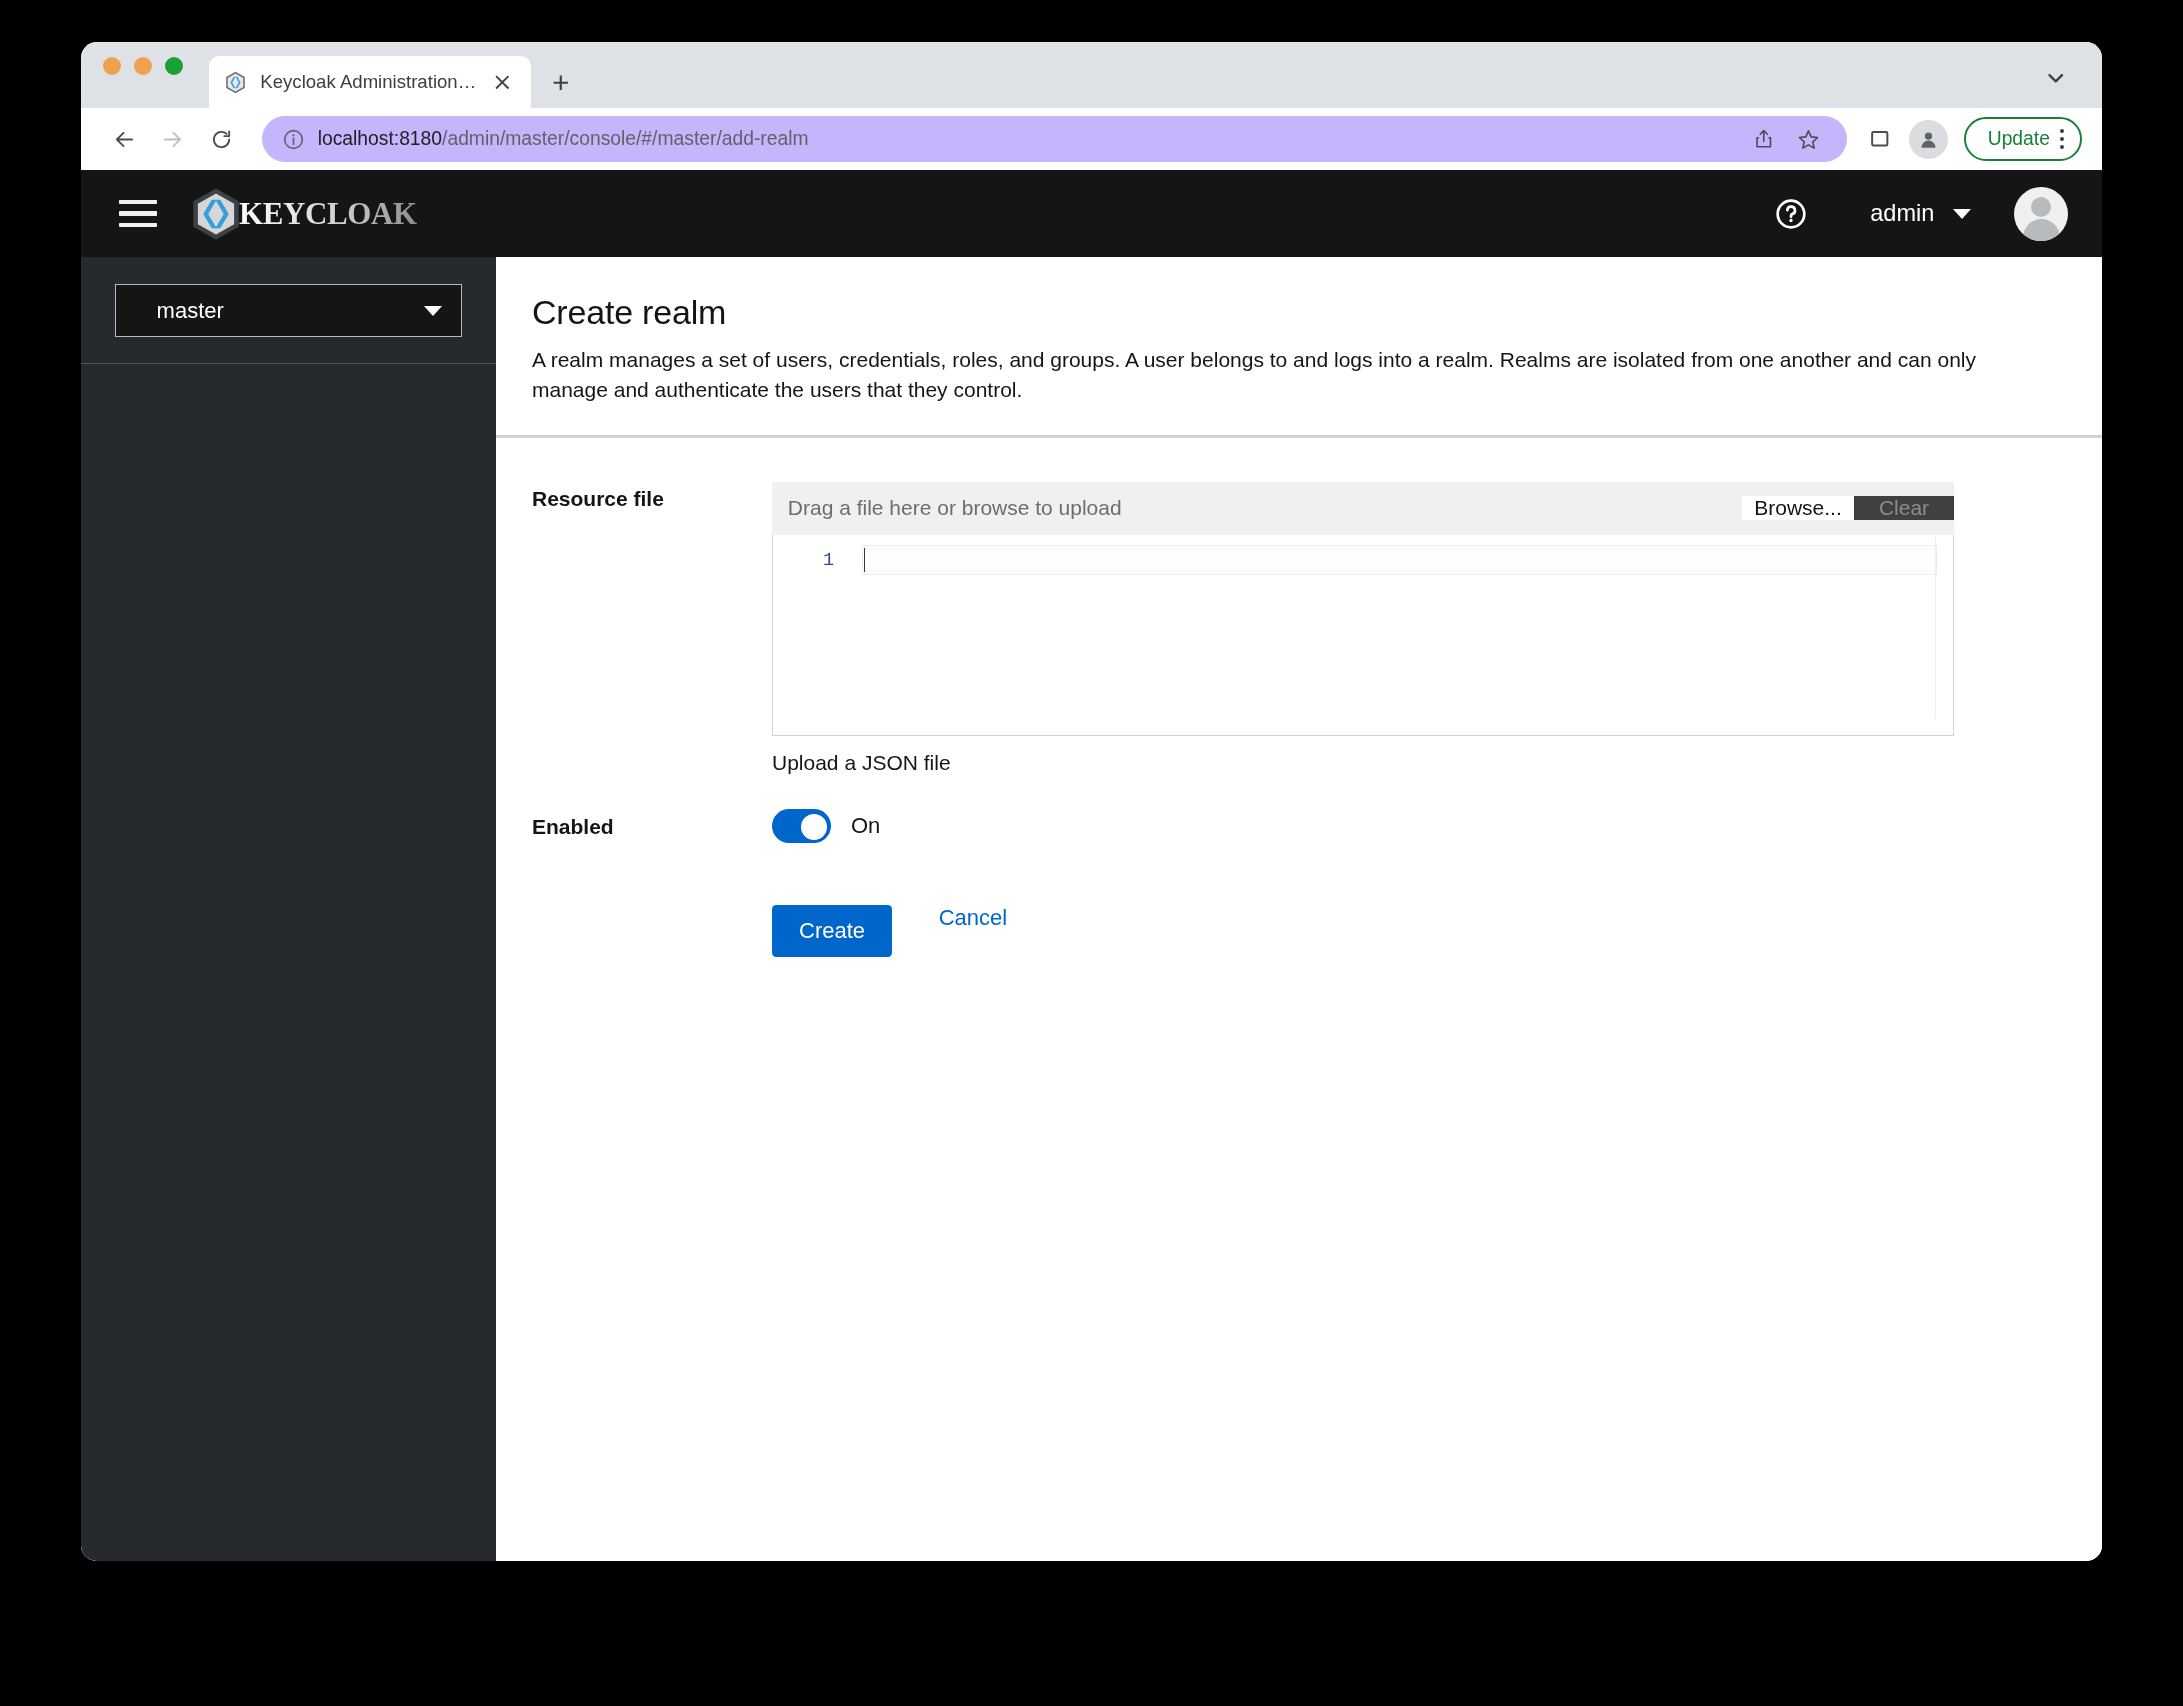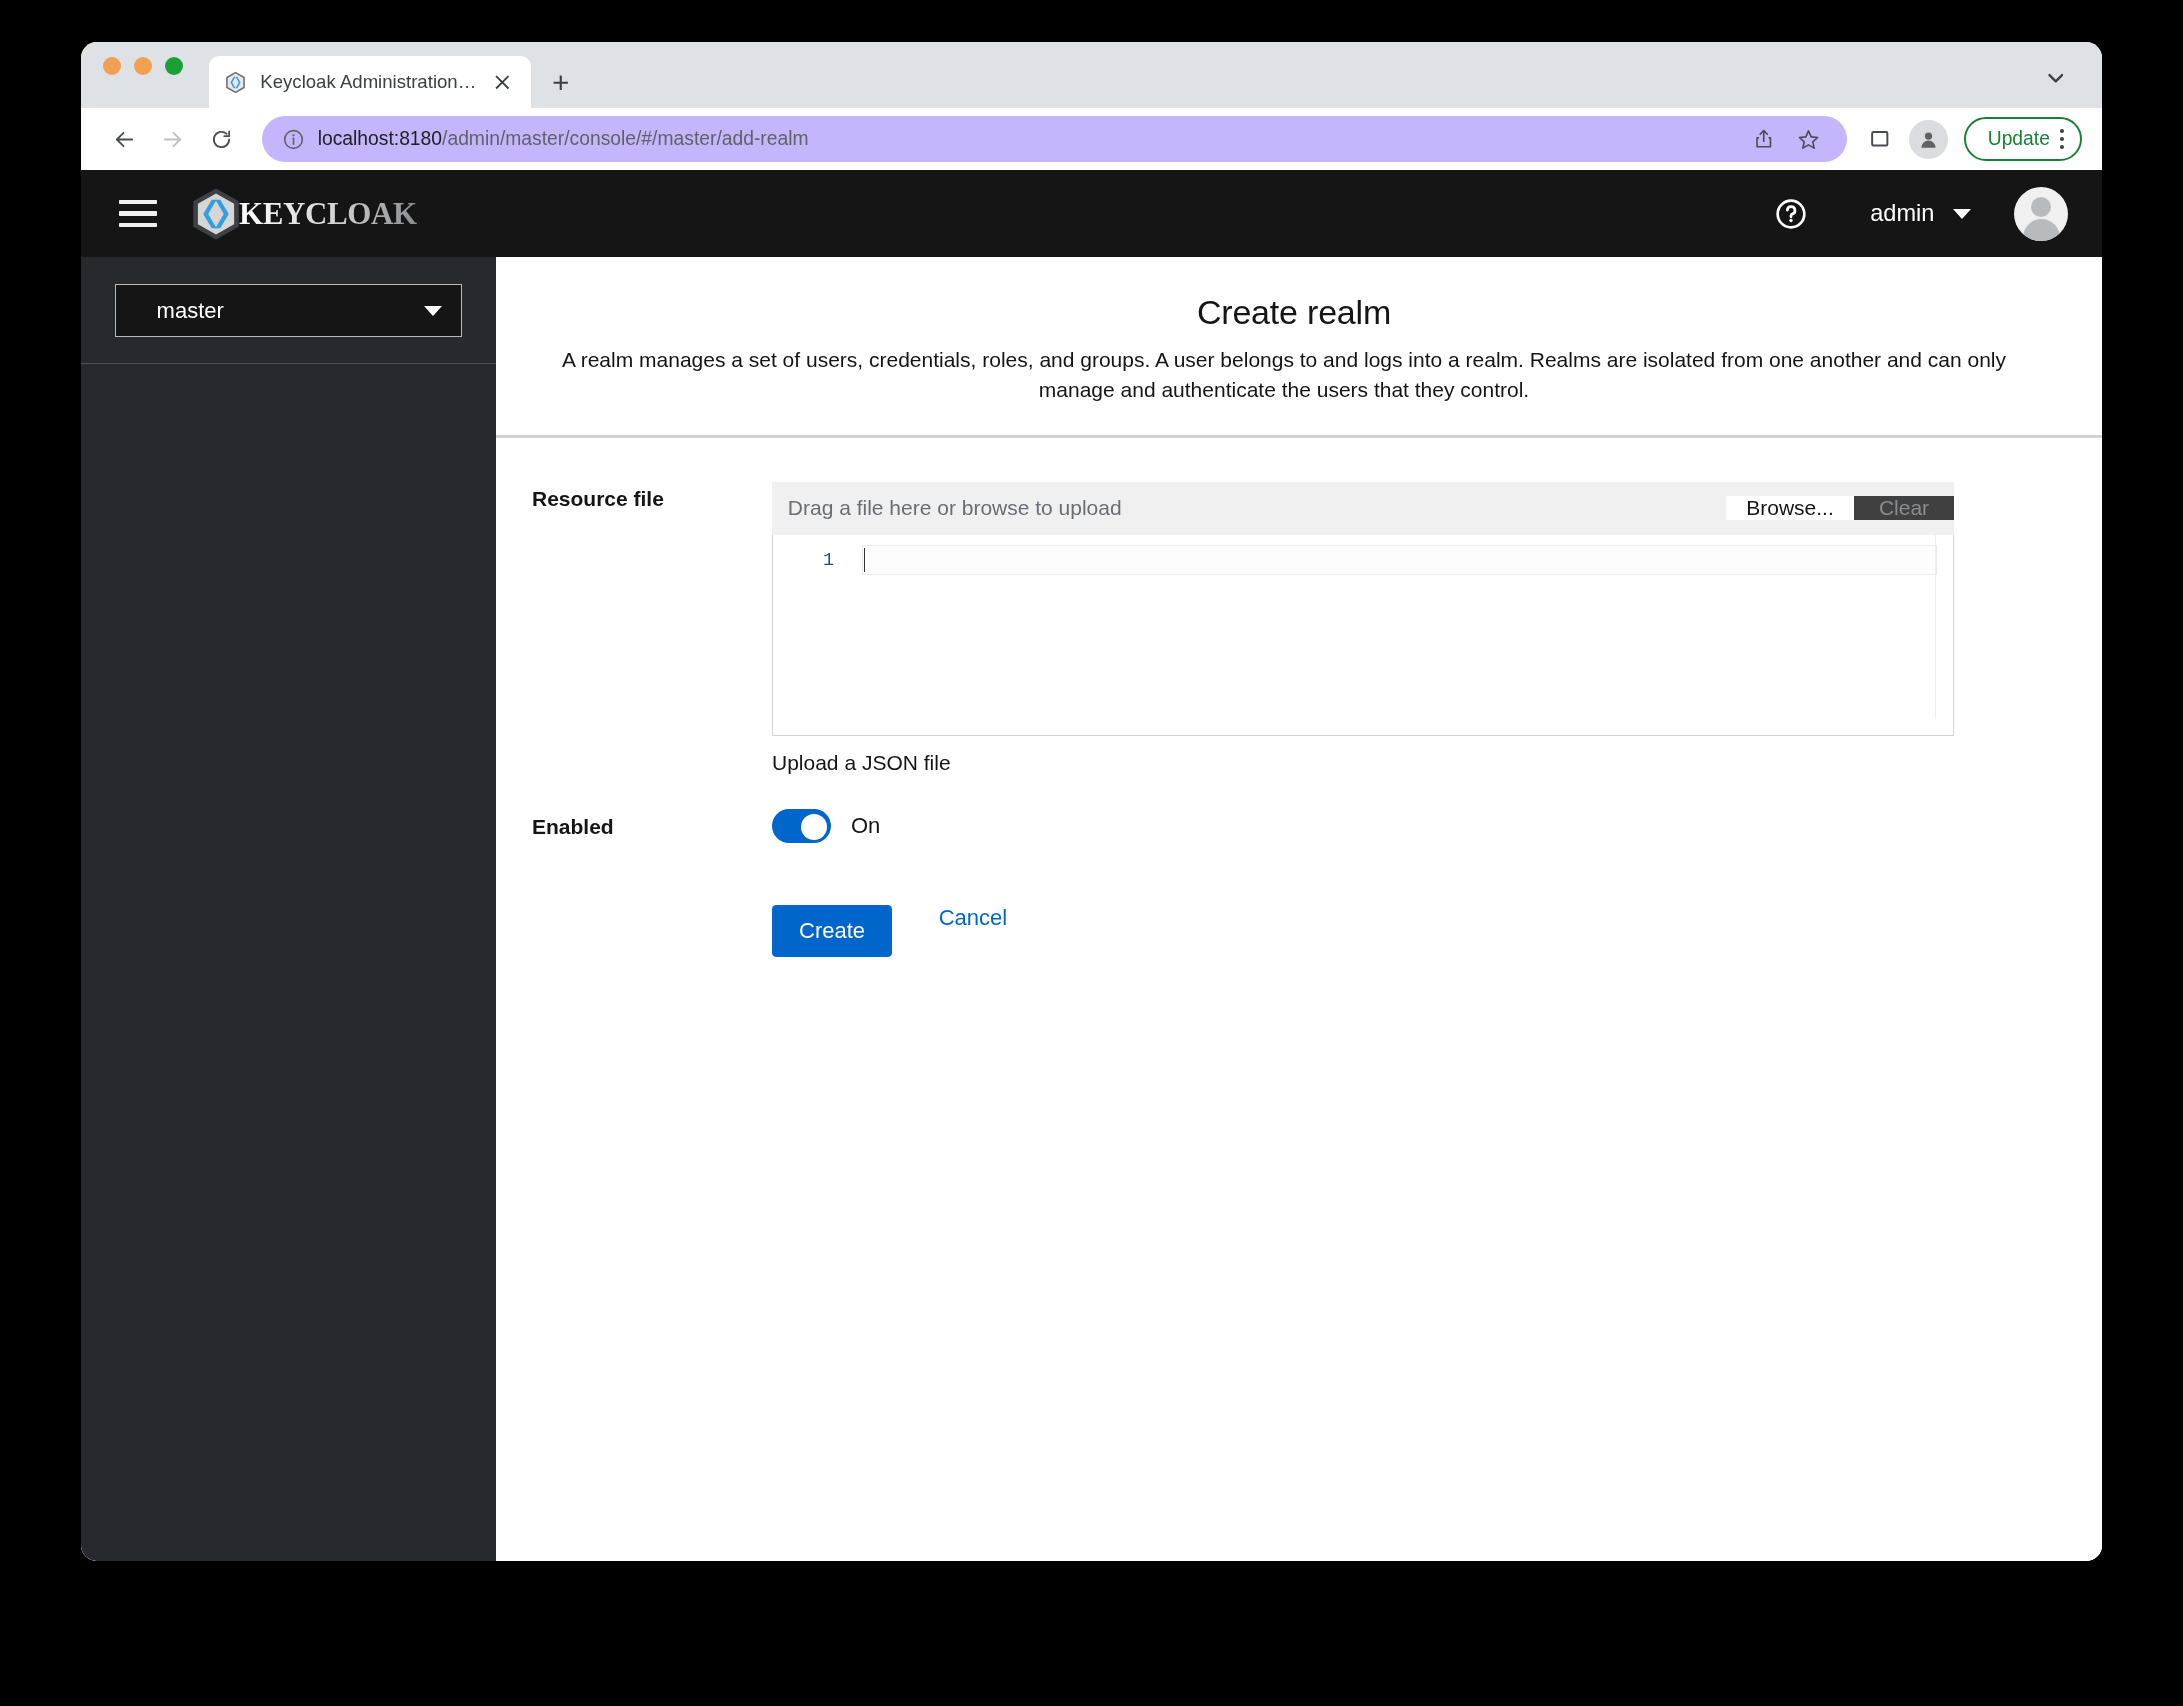--- a/index.html
+++ b/index.html
@@ -239,21 +239,21 @@
   }
   .sidebar-divider { height: 1.4px; background: #4f5255; }
 
   .main {
     flex: 1;
     background: #ffffff;
     display: flex;
     flex-direction: column;
     overflow: hidden;
   }
-  .main-header { padding: 36px 46px 30px 36px; text-align: center; }
+  .main-header { padding: 36px 46px 30px 36px; }
   .page-title {
     font-size: 34px;
     color: #151515;
     font-weight: normal;
     letter-spacing: -0.2px;
   }
   .page-desc {
     margin-top: 13px;
     font-size: 21px;
     line-height: 1.44;
@@ -286,21 +286,21 @@
     align-items: center;
   }
   .file-drop-text {
     flex: 1;
     display: flex; align-items: center;
     padding-left: 15.8px;
     font-size: 21px;
     color: #6a6e73;
   }
   .browse-btn {
-    width: 128px;
+    width: 112px;
     background: #ffffff;
     display: flex; align-items: center; justify-content: center;
     font-size: 21px;
     color: #151515;
   }
   .clear-btn {
     width: 100px;
     background: #404040;
     display: flex; align-items: center; justify-content: center;
     font-size: 21px;

